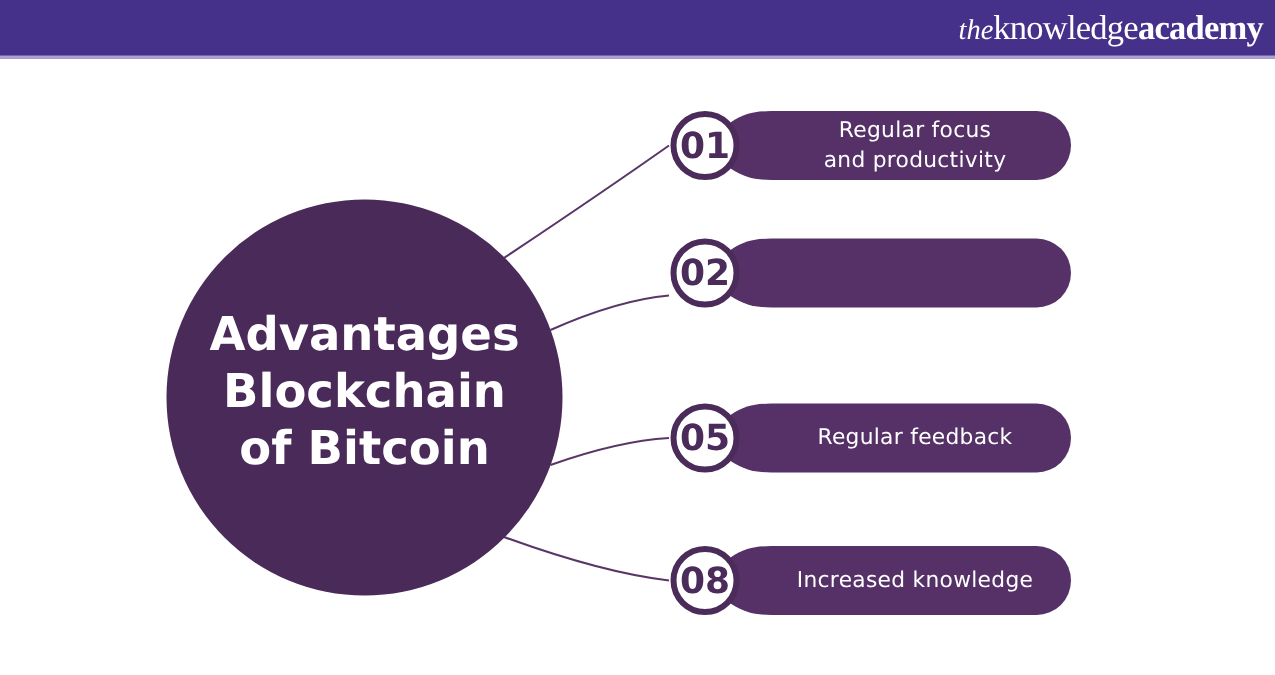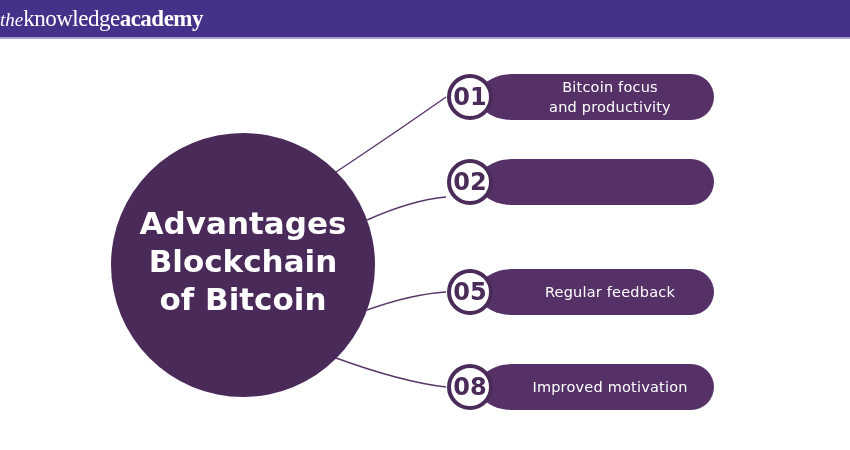--- a/index.html
+++ b/index.html
@@ -14,21 +14,21 @@
   }
   html,body{margin:0;padding:0;}
   body{font-family:"DejaVu Sans",sans-serif;background:#ffffff;}
   .canvas{position:relative;width:850px;height:450px;background:#ffffff;overflow:hidden;}
 
   
   .header{
     position:absolute;top:0;left:0;width:850px;height:39px;box-sizing:border-box;
     background:var(--header_bg);
     border-bottom:2px solid var(--header_line);
-    display:flex;align-items:center;
+    display:flex;align-items:center;justify-content:flex-end;
     padding-right:8px;
   }
   .logo{color:var(--text_light);font-family:"Liberation Serif",serif;white-space:nowrap;line-height:1;}
   .logo-the{font-style:italic;font-size:19px;}
   .logo-knowledge{font-size:23px;letter-spacing:-0.5px;}
   .logo-academy{font-size:23px;font-weight:bold;letter-spacing:-0.5px;}
 
   
   .connectors{position:absolute;left:0;top:0;width:850px;height:450px;}
   .connectors path{fill:none;stroke:var(--connector);stroke-width:1.4;}
@@ -93,21 +93,21 @@
     </div>
   </div>
 
   <div class="item item-1">
     <svg width="272" height="52" viewBox="0 0 272 52">
       <path class="pill" d="M43 10.6 C55 3 61 3 78 3 L247 3 A23 23 0 0 1 247 49 L78 49 C61 49 55 49 43 41.4 Z"></path>
       <circle class="ring" cx="26" cy="26" r="21"></circle>
     </svg>
     <div class="num">01</div>
     <div class="label">
-      <span>Bitcoin focus</span>
+      <span>Regular focus</span>
       <span>and productivity</span>
     </div>
   </div>
 
   <div class="item item-2">
     <svg width="272" height="52" viewBox="0 0 272 52">
       <path class="pill" d="M43 10.6 C55 3 61 3 78 3 L247 3 A23 23 0 0 1 247 49 L78 49 C61 49 55 49 43 41.4 Z"></path>
       <circle class="ring" cx="26" cy="26" r="21"></circle>
     </svg>
     <div class="num">02</div>
@@ -124,17 +124,17 @@
     </div>
   </div>
 
   <div class="item item-4">
     <svg width="272" height="52" viewBox="0 0 272 52">
       <path class="pill" d="M43 10.6 C55 3 61 3 78 3 L247 3 A23 23 0 0 1 247 49 L78 49 C61 49 55 49 43 41.4 Z"></path>
       <circle class="ring" cx="26" cy="26" r="21"></circle>
     </svg>
     <div class="num">08</div>
     <div class="label">
-      <span>Improved motivation</span>
+      <span>Increased knowledge</span>
     </div>
   </div>
 
 </div>
 
 </body></html>

